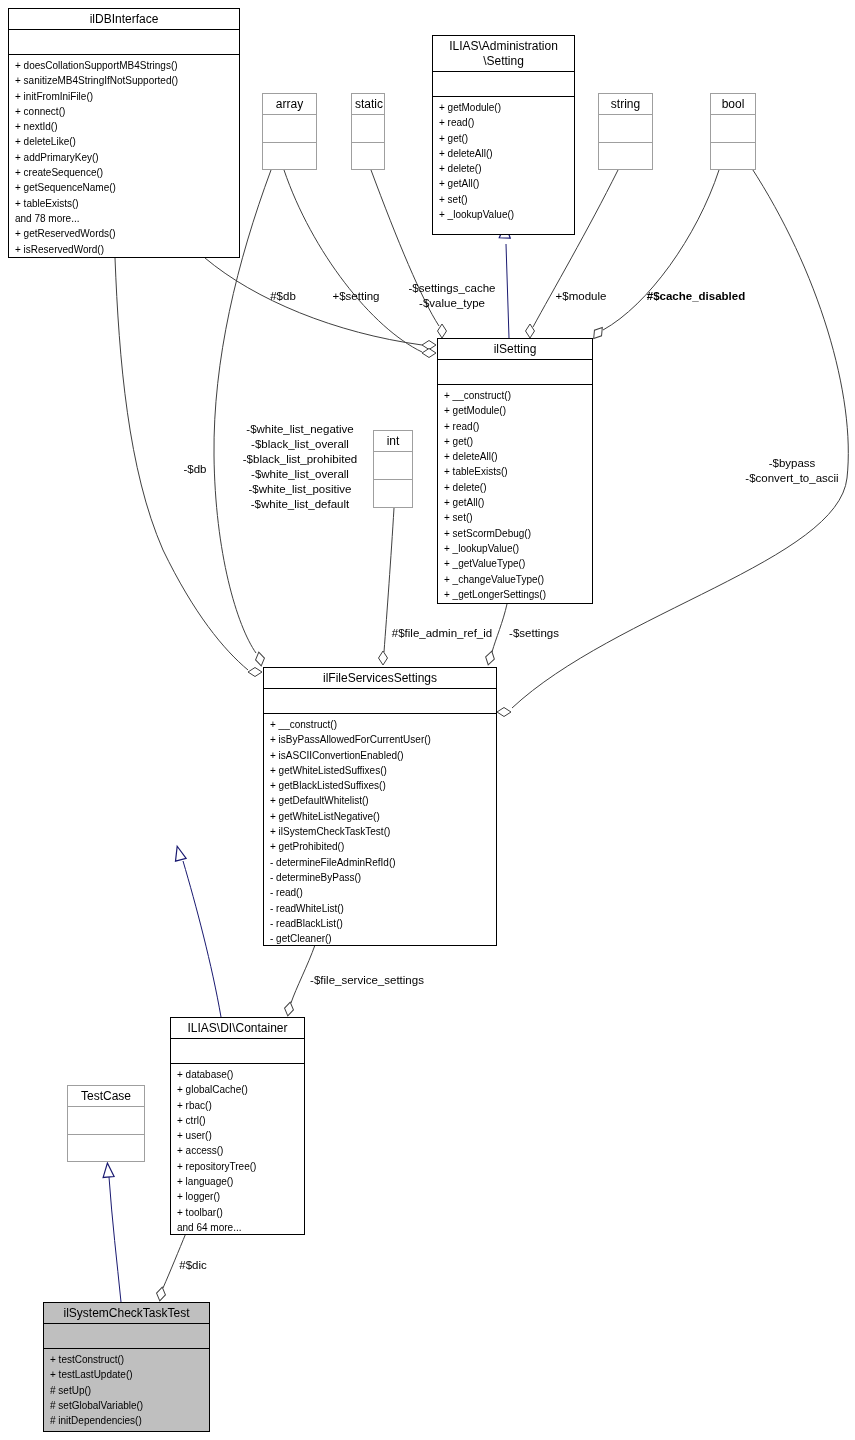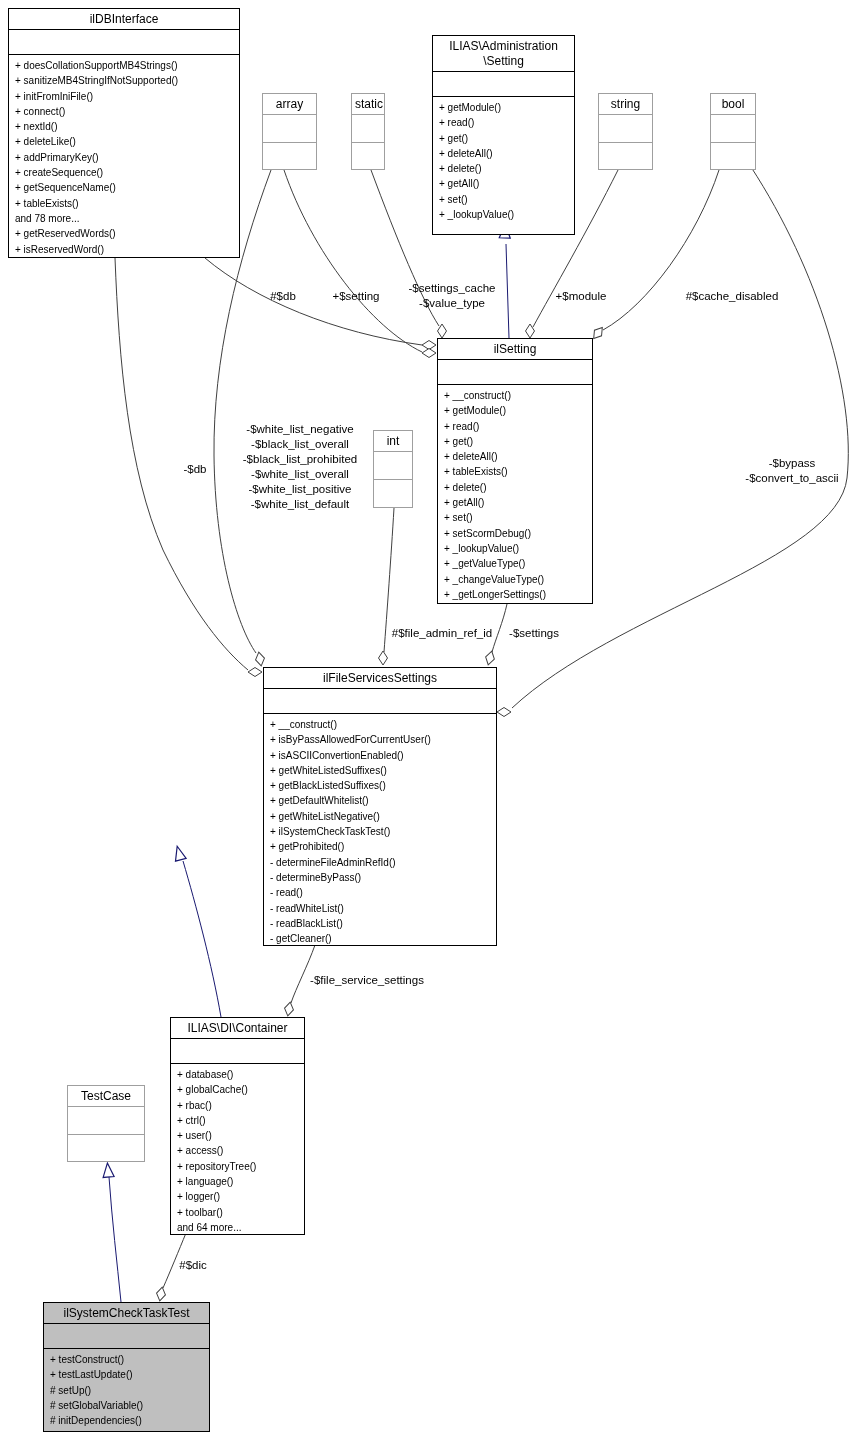--- a/index.html
+++ b/index.html
@@ -210,21 +210,21 @@
     <div class="title">TestCase</div>
     <div class="cell sep"></div>
     <div class="cell sep"></div>
   </div>
 
   <div class="elabel" style="left:283px;top:296px;">#$db</div>
   <div class="elabel" style="left:356px;top:296px;">+$setting</div>
   <div class="elabel" style="left:452px;top:296px;">-$settings_cache
 -$value_type</div>
   <div class="elabel" style="left:581px;top:296px;">+$module</div>
-  <div class="elabel" style="left:732px;top:296px;">#$cache_disabled</div>
+  <div class="elabel" style="left:696px;top:296px;font-weight:bold;">#$cache_disabled</div>
   <div class="elabel" style="left:195px;top:469px;">-$db</div>
   <div class="elabel" style="left:300px;top:467px;">-$white_list_negative
 -$black_list_overall
 -$black_list_prohibited
 -$white_list_overall
 -$white_list_positive
 -$white_list_default</div>
   <div class="elabel" style="left:442px;top:633px;">#$file_admin_ref_id</div>
   <div class="elabel" style="left:534px;top:633px;">-$settings</div>
   <div class="elabel" style="left:792px;top:471px;">-$bypass

